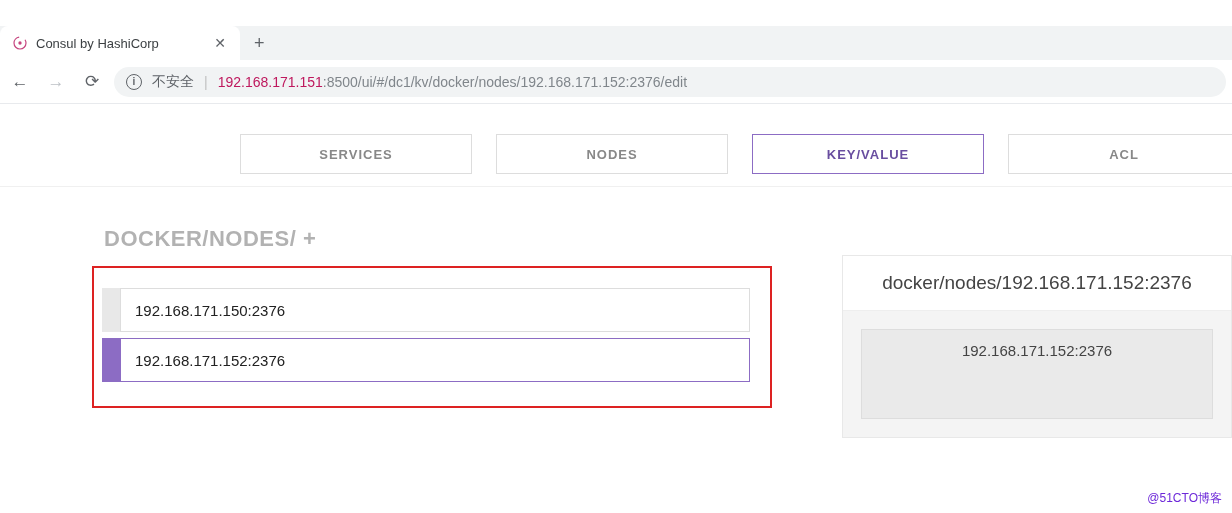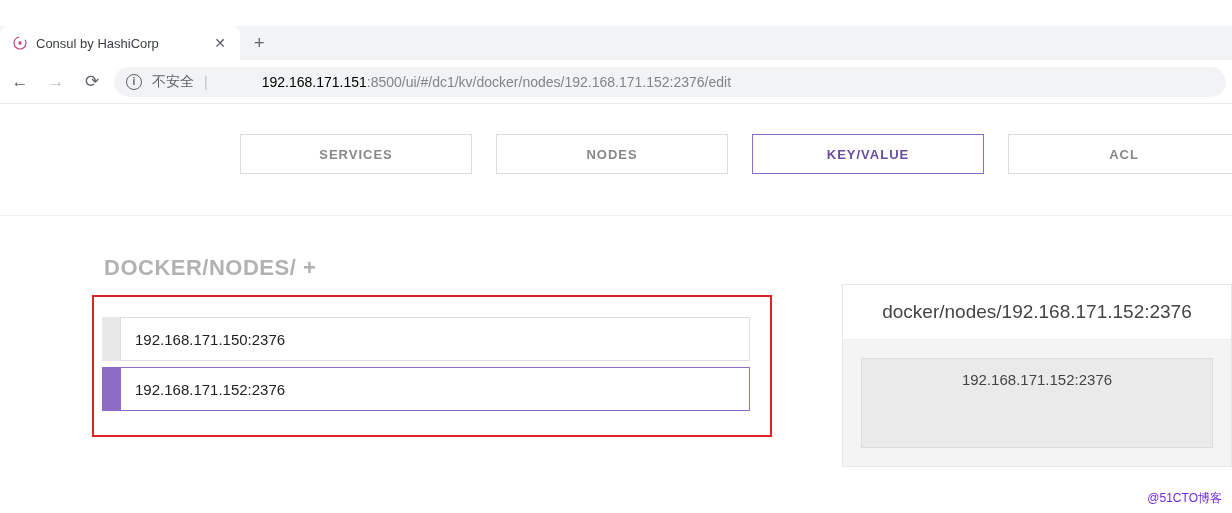--- a/index.html
+++ b/index.html
@@ -10,27 +10,27 @@
     .tab-strip { display: flex; align-items: center; height: 34px; margin-top: 26px; }
     .tab { display: flex; align-items: center; background: #fff; height: 34px; padding: 0 10px 0 12px; border-top-left-radius: 8px; border-top-right-radius: 8px; min-width: 240px; font-size: 13px; color: #3c4043; gap: 8px; }
     .tab .consul-favicon { width: 16px; height: 16px; }
     .tab .close-x { margin-left: auto; font-size: 14px; color: #5f6368; padding: 0 4px; }
     .new-tab { font-size: 18px; color: #5f6368; margin-left: 14px; cursor: pointer; }
     
     .nav-row { display: flex; align-items: center; background: #fff; height: 44px; padding: 0 6px; gap: 8px; border-bottom: 1px solid #e8eaed; }
     .nav-btn { width: 28px; height: 28px; display: flex; align-items: center; justify-content: center; color: #5f6368; font-size: 17px; cursor: pointer; border-radius: 50%; }
     .nav-btn.dim { color: #bdc1c6; }
     .omnibox { flex: 1; display: flex; align-items: center; background: #f1f3f4; border-radius: 16px; height: 30px; padding: 0 12px; gap: 10px; color: #5f6368; font-size: 14px; }
-    .omnibox .url-main { color: #000000; margin-left: 44px; }
+    .omnibox .url-main { color: #be185d; }
     .omnibox .url-path { color: #80868b; }
     .info-ico { width: 16px; height: 16px; border: 1.2px solid #5f6368; border-radius: 50%; display: inline-flex; align-items: center; justify-content: center; font-size: 10px; font-weight: 600; color: #5f6368; }
     
     
     .consul-body { background: #fff; }
-    .topnav { display: flex; align-items: center; padding: 30px 0 41px 140px; gap: 100px; border-bottom: 1px solid #f0f0f0; }
+    .topnav { display: flex; align-items: center; padding: 30px 0 12px 140px; gap: 100px; border-bottom: 1px solid #f0f0f0; }
     .logo { width: 34px; height: 34px; }
     .nav-tabs { display: flex; gap: 24px; }
     .nav-tab { border: 1px solid #ddd; background: #fff; width: 232px; height: 40px; display: flex; align-items: center; justify-content: center; font-size: 13px; font-weight: 700; letter-spacing: 1px; color: #888; cursor: pointer; }
     .nav-tab.active { border-color: #8c6cc4; color: #694ea0; border-width: 1.5px; }
     
     .content { display: flex; padding: 32px 0 0 92px; gap: 70px; }
     .left-col { width: 680px; }
     .breadcrumb { font-size: 22px; font-weight: 700; color: #b2b2b2; margin: 7px 0 14px 12px; letter-spacing: 0.5px; }
     .redbox { border: 2px solid #d22; padding: 14px 20px 18px 8px; }
     .kv-row { display: flex; align-items: center; height: 44px; margin: 6px 0; cursor: pointer; }

